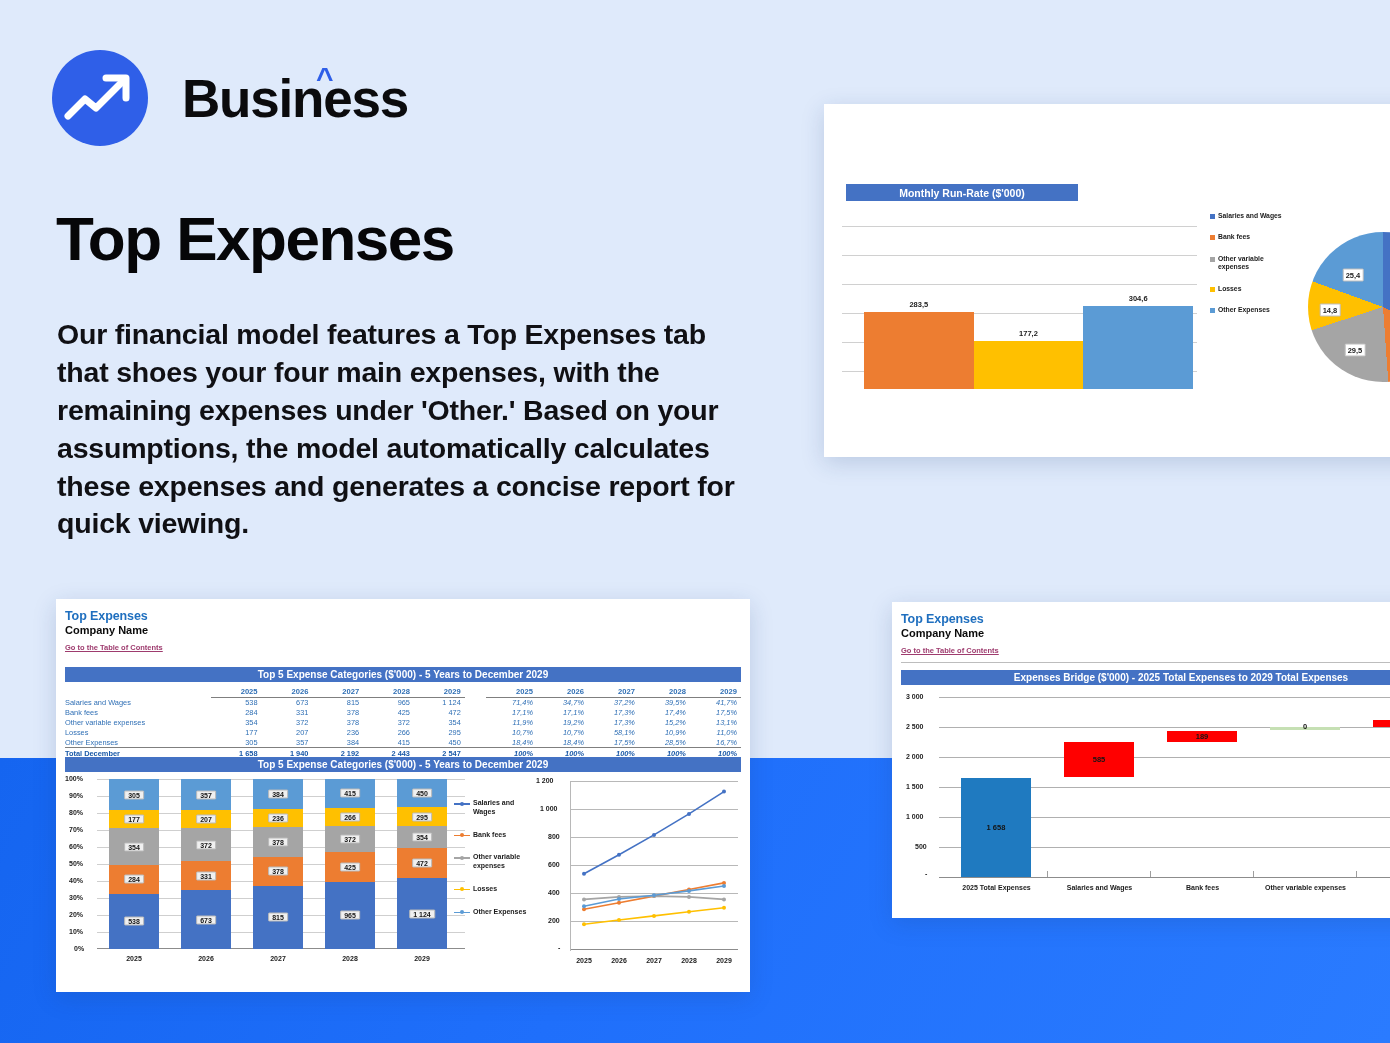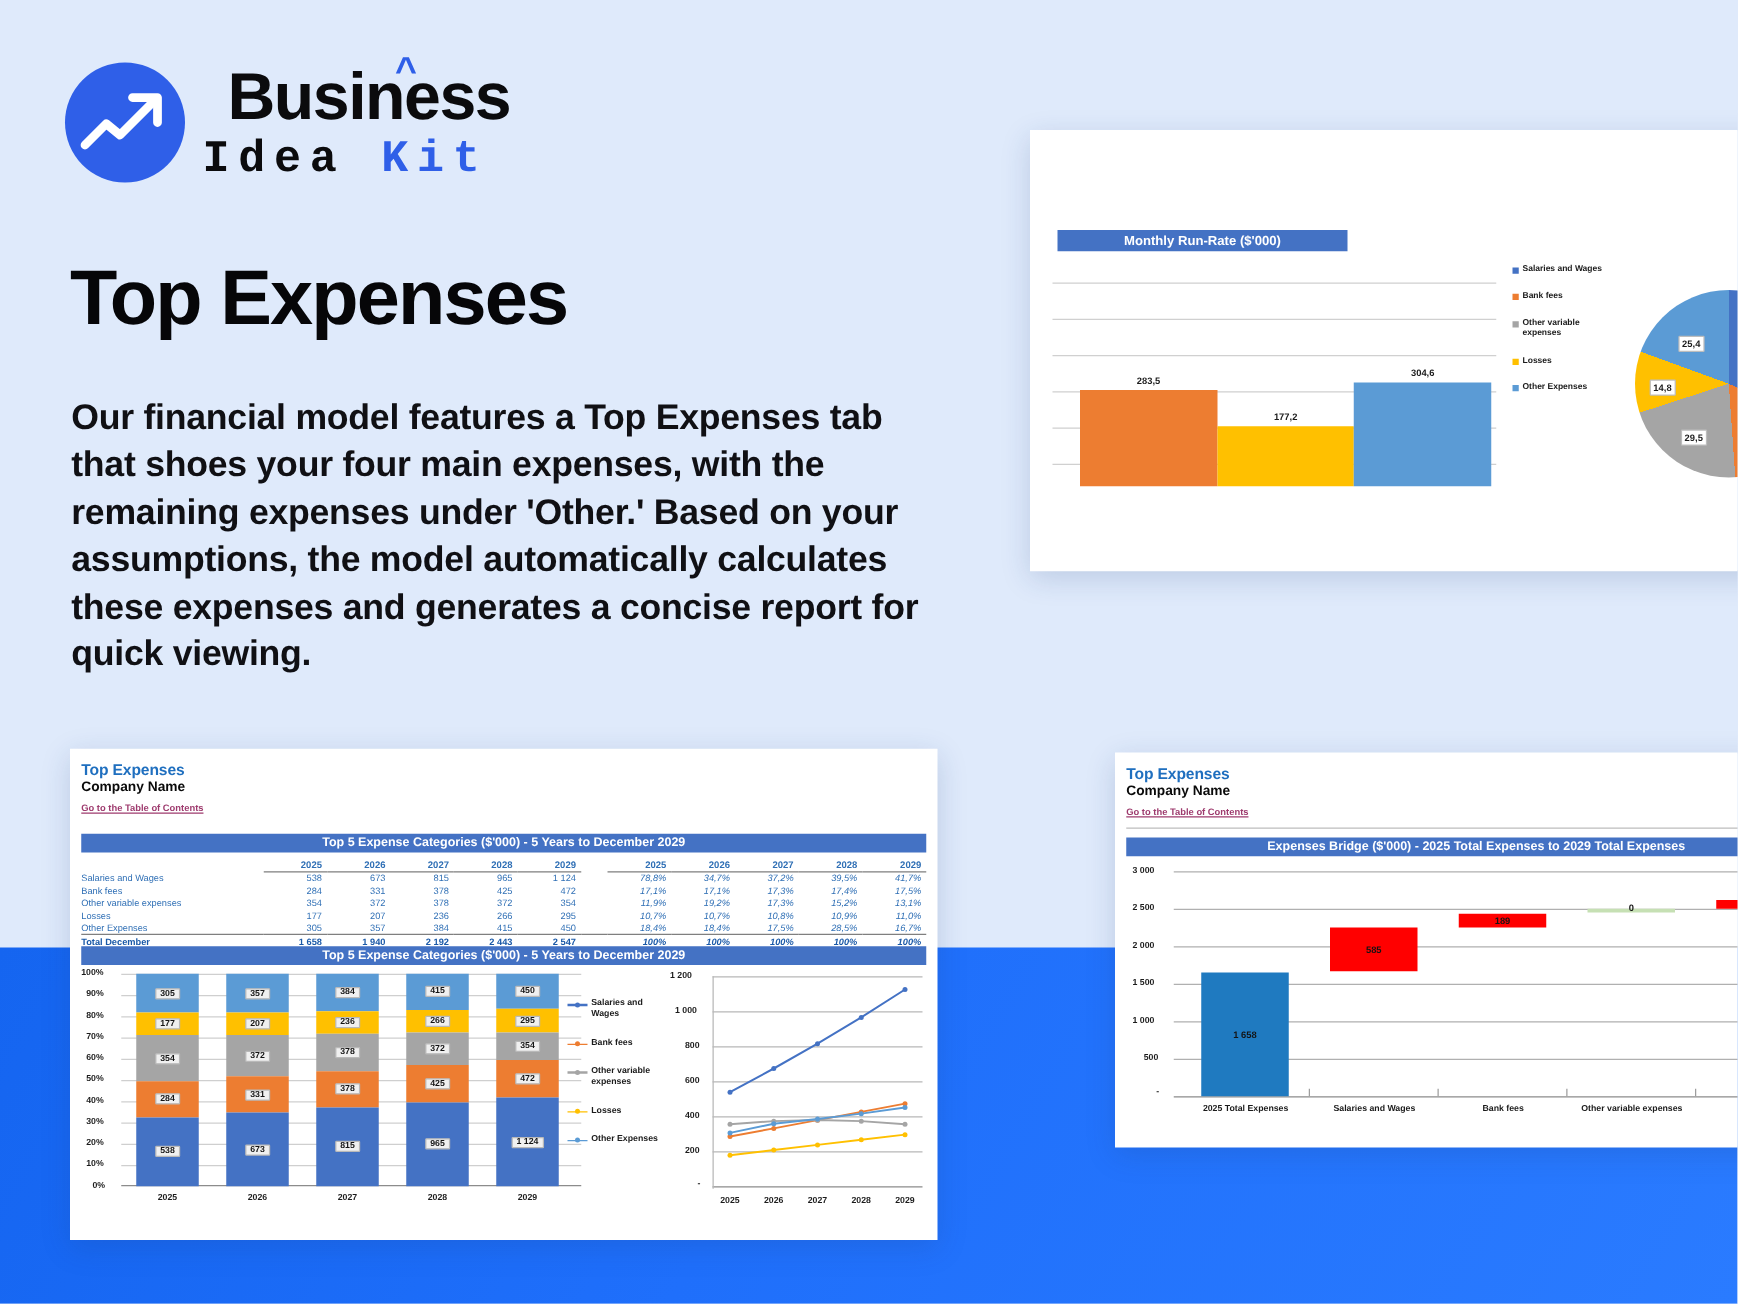--- a/index.html
+++ b/index.html
@@ -179,24 +179,20 @@
   <div class="logo-mark">
     <svg width="96" height="96" viewBox="0 0 96 96">
       <path d="M16 66 L33 49 L44 58 L70 32" stroke="#ffffff" stroke-width="7" fill="none" stroke-linecap="round" stroke-linejoin="round"></path>
       <path d="M54 28 L74 28 L74 48" stroke="#ffffff" stroke-width="7" fill="none" stroke-linecap="round" stroke-linejoin="round"></path>
     </svg>
   </div>
   <div class="logo-text">
     <div class="logo-business">
       <span>Business</span>
       <span class="logo-hat">^</span>
-    </div>
-    <div class="logo-idea">
-      <span>Idea</span>
-      <span class="kit">Kit</span>
     </div>
   </div>
 </div>
 
 <h1 class="headline">Top Expenses</h1>
 <p class="body-copy">Our financial model features a Top Expenses tab that shoes your four main expenses, with the remaining expenses under 'Other.' Based on your assumptions, the model automatically calculates these expenses and generates a concise report for quick viewing.</p>
 
 <div class="panel panel-top">
 
   <div class="p1-titlebar">
@@ -289,21 +285,21 @@
     </thead>
     <tbody>
       <tr>
           <td class="lbl">Salaries and Wages</td>
         <td>538</td>
           <td>673</td>
           <td>815</td>
           <td>965</td>
           <td>1 124</td>
         <td class="spacer"></td>
-        <td class="pct">78,8%</td>
+        <td class="pct">71,4%</td>
           <td class="pct">34,7%</td>
           <td class="pct">37,2%</td>
           <td class="pct">39,5%</td>
           <td class="pct">41,7%</td>
         </tr>
       <tr>
           <td class="lbl">Bank fees</td>
         <td>284</td>
           <td>331</td>
           <td>378</td>
@@ -333,21 +329,21 @@
       <tr>
           <td class="lbl">Losses</td>
         <td>177</td>
           <td>207</td>
           <td>236</td>
           <td>266</td>
           <td>295</td>
         <td class="spacer"></td>
         <td class="pct">10,7%</td>
           <td class="pct">10,7%</td>
-          <td class="pct">10,8%</td>
+          <td class="pct">58,1%</td>
           <td class="pct">10,9%</td>
           <td class="pct">11,0%</td>
         </tr>
       <tr class="last">
           <td class="lbl">Other Expenses</td>
         <td>305</td>
           <td>357</td>
           <td>384</td>
           <td>415</td>
           <td>450</td>

